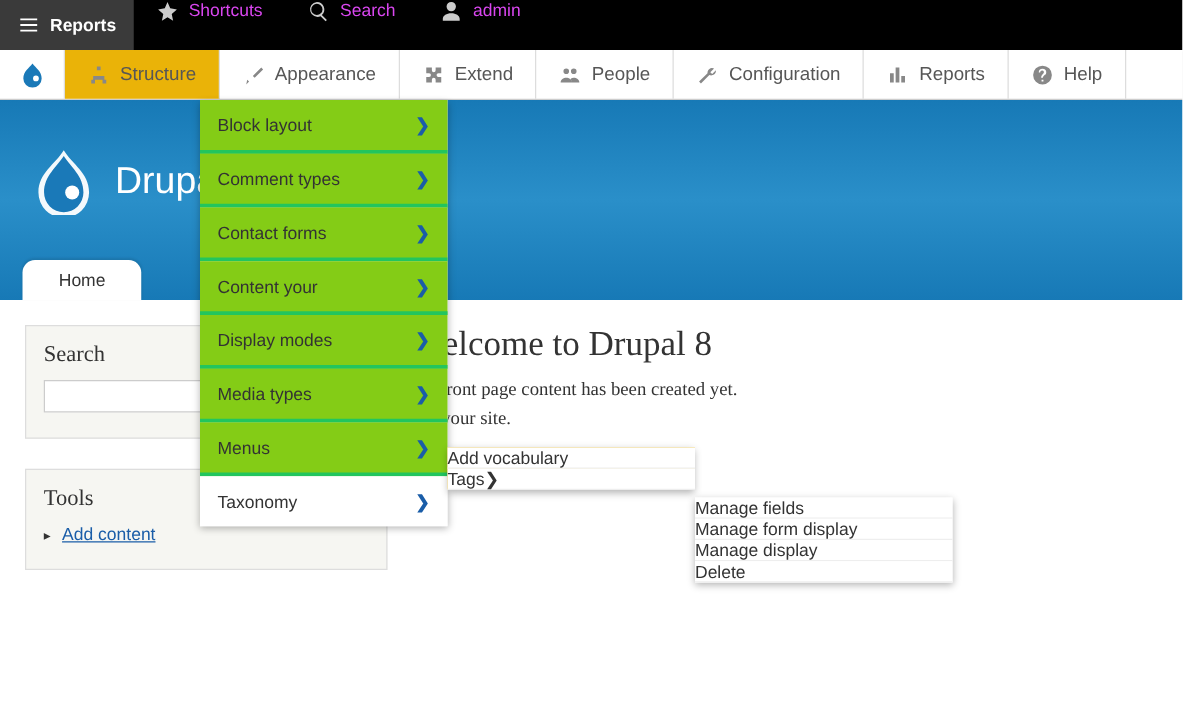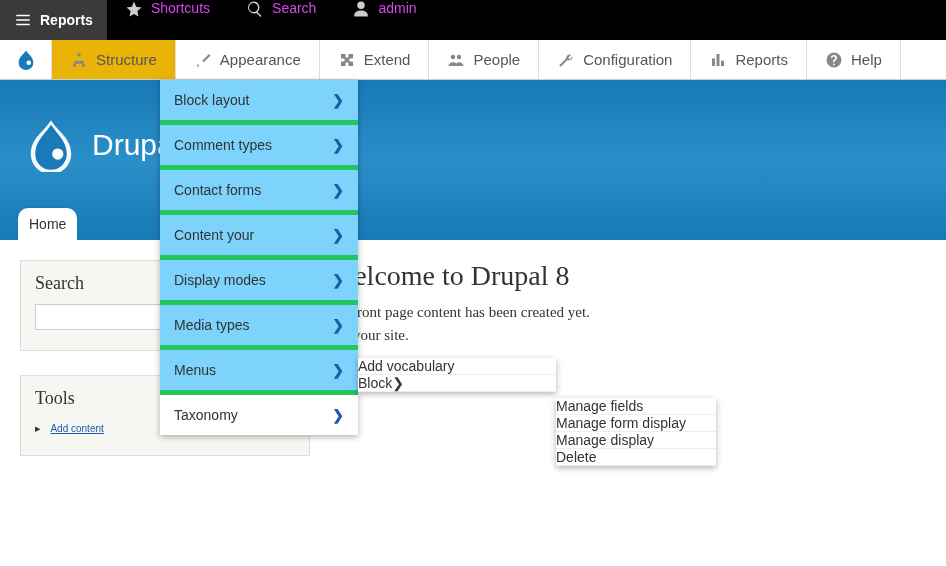--- a/index.html
+++ b/index.html
@@ -80,21 +80,21 @@
     gap: 14px;
   }
   .site-name-wrap svg { width: 54px; height: 54px; }
   .site-name { font-size: 30px; }
   .home-tab {
     position: absolute;
     left: 18px;
     bottom: 0;
     background: #fff;
     border-radius: 10px 10px 0 0;
-    padding: 8px 11px;
+    padding: 8px 29px;
     color: #333;
     font-size: 14px;
     box-shadow: 0 -1px 2px rgba(0,0,0,0.1);
   }
   
   .main { display: flex; padding: 20px 20px; gap: 20px; }
   .left { width: 290px; }
   .center { flex: 1; }
   .block {
     border: 1px solid #ddd;
@@ -108,21 +108,21 @@
     font-weight: normal;
     margin: 2px 0 10px;
     color: #333;
   }
   .search-input {
     width: 100%;
     border: 1px solid #ccc;
     height: 26px;
     padding: 2px 6px;
   }
-  .tools-link { color: #1a5da8; text-decoration: underline; font-size: 10px; text-align: center; }
+  .tools-link { color: #1a5da8; text-decoration: underline; font-size: 14px; text-align: center; }
   .bullet { color: #333; margin-right: 6px; font-size: 11px; }
   .page-title {
     font-family: Georgia, "Times New Roman", serif;
     font-size: 28px;
     font-weight: normal;
     margin: 0 0 12px;
   }
   .body-text {
     font-family: Georgia, serif;
     font-size: 15px;
@@ -138,43 +138,43 @@
     width: 198px;
     background: #fff;
     box-shadow: 0 2px 6px rgba(0,0,0,0.3);
     z-index: 100;
   }
   .dropdown .ditem {
     display: flex;
     align-items: center;
     justify-content: space-between;
     padding: 12px 14px;
-    border-bottom: 5px solid #22c55e;
-    background: #7dd3fc;
+    border-bottom: 3px solid #22c55e;
+    background: #84cc16;
     color: #333;
     cursor: pointer;
   }
   .dropdown .ditem:last-child { border-bottom: none; }
   .dropdown .ditem.white { background: #fff; }
   .dropdown .chev { color: #1a5da8; font-weight: bold; }
   .submenu {
     position: absolute;
     left: 358px;
     top: 358px;
     width: 198px;
     background: #eab308;
     box-shadow: 0 2px 6px rgba(0,0,0,0.3);
     z-index: 101;
   }
   .submenu .ditem { background: #fff; border-bottom: 1px solid #eee; }
   .submenu2 {
     position: absolute;
     left: 556px;
     top: 398px;
-    width: 160px;
+    width: 206px;
     background: #fff;
     box-shadow: 0 2px 6px rgba(0,0,0,0.3);
     z-index: 102;
   }
   .submenu2 .ditem { background: #fff; border-bottom: 1px solid #eee; }
   .submenu2 .ditem.hover { }
 </style>
 </head>
 <body>
 
@@ -328,21 +328,21 @@
       <span class="chev">❯</span>
     </div>
   <div class="ditem white">
       <span>Taxonomy</span>
       <span class="chev">❯</span>
     </div>
 </div>
 
 <div class="submenu">
   <div class="ditem"><span>Add vocabulary</span></div>
-  <div class="ditem"><span>Block</span><span class="chev">❯</span></div>
+  <div class="ditem"><span>Tags</span><span class="chev">❯</span></div>
 </div>
 
 <div class="submenu2">
   <div class="ditem"><span>Manage fields</span></div>
   <div class="ditem hover"><span>Manage form display</span></div>
   <div class="ditem"><span>Manage display</span></div>
   <div class="ditem"><span>Delete</span></div>
 </div>
 
 </body></html>

